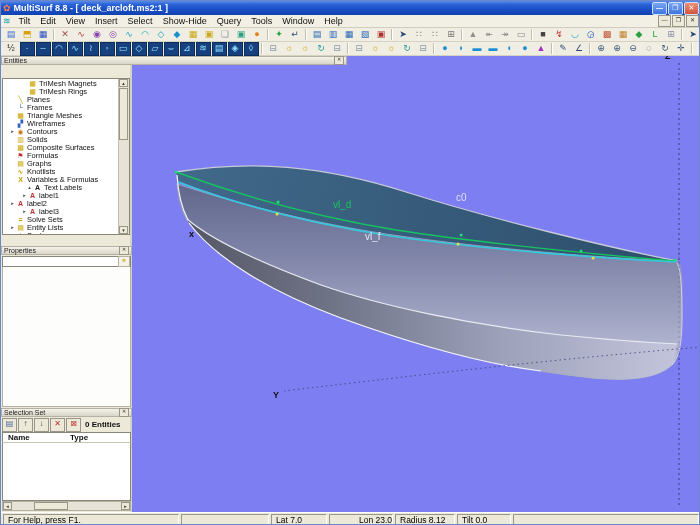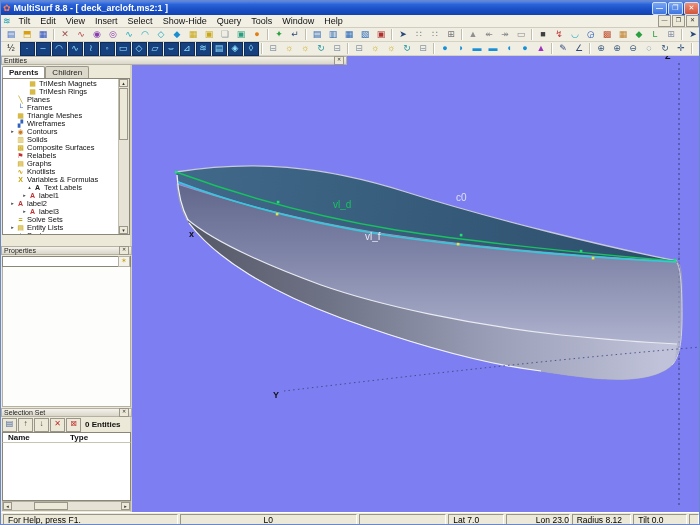--- a/index.html
+++ b/index.html
@@ -456,24 +456,20 @@
 </svg>
 </div>
 
 <div id="entheader" class="abs">
   <span>Entities</span>
   <span class="hspace"></span>
   <span class="tinyclose">✕</span>
 </div>
 
 <div id="leftcol" class="abs">
-  <div id="tabsrow" class="abs">
-    <span class="tab active">Parents</span>
-    <span class="tab">Children</span>
-  </div>
   <div id="treewrap" class="abs">
     <div id="tree">
         <div class="trow" style="padding-left: 18px;">
           <span class="exp"></span>
           <span class="ticn" style="color: rgb(200, 160, 0);">▦</span>
           <span class="tlabel">TriMesh Magnets</span>
         </div>
         <div class="trow" style="padding-left: 18px;">
           <span class="exp"></span>
           <span class="ticn" style="color: rgb(200, 160, 0);">▦</span>
@@ -510,21 +506,21 @@
           <span class="tlabel">Solids</span>
         </div>
         <div class="trow" style="padding-left: 6px;">
           <span class="exp"></span>
           <span class="ticn" style="color: rgb(200, 160, 0);">▩</span>
           <span class="tlabel">Composite Surfaces</span>
         </div>
         <div class="trow" style="padding-left: 6px;">
           <span class="exp"></span>
           <span class="ticn" style="color: rgb(192, 48, 48);">⚑</span>
-          <span class="tlabel">Relabels</span>
+          <span class="tlabel">Formulas</span>
         </div>
         <div class="trow" style="padding-left: 6px;">
           <span class="exp"></span>
           <span class="ticn" style="color: rgb(200, 160, 0);">▤</span>
           <span class="tlabel">Graphs</span>
         </div>
         <div class="trow" style="padding-left: 6px;">
           <span class="exp"></span>
           <span class="ticn" style="color: rgb(200, 160, 0);">∿</span>
           <span class="tlabel">Knotlists</span>
@@ -616,20 +612,19 @@
     <span class="hbtn">◂</span>
     <span class="htrack">
         <span class="hthumb"></span>
       </span>
     <span class="hbtn">▸</span>
   </div>
 </div>
 
 <div id="statusbar" class="abs">
   <span class="pane help">For Help, press F1.</span>
-  <span class="pane p1">L0</span>
   <span class="pane p2"></span>
   <span class="pane p3">Lat 7.0</span>
   <span class="pane p4">Lon 23.0</span>
   <span class="pane p5">Radius 8.12</span>
   <span class="pane p6">Tilt 0.0</span>
   <span class="pane grip"></span>
 </div>
 
 </body></html>

